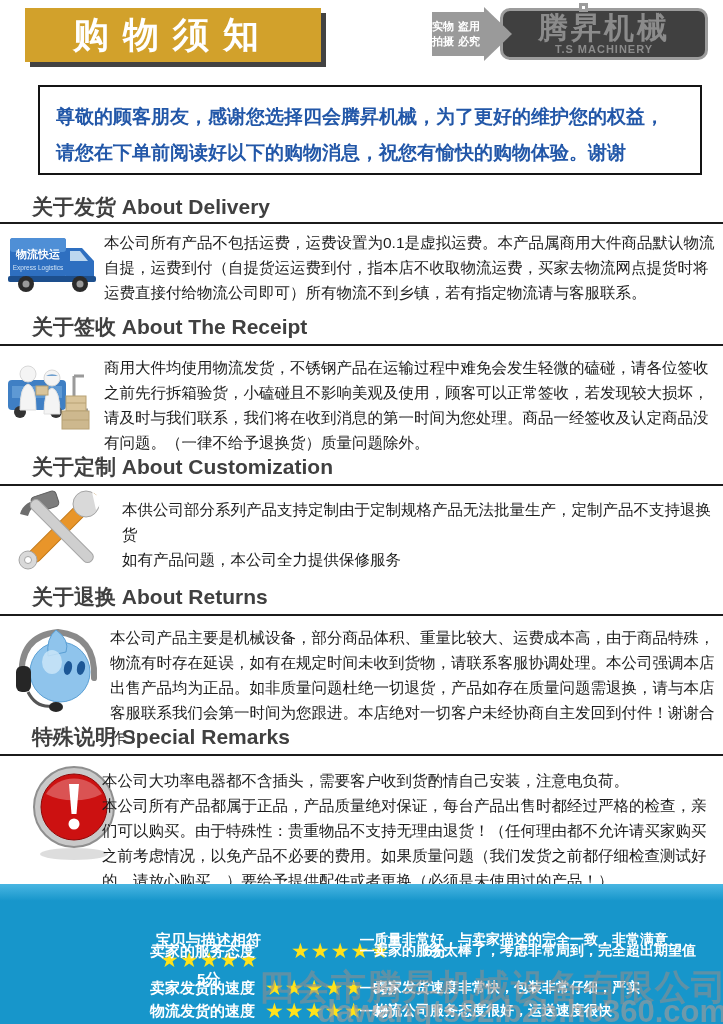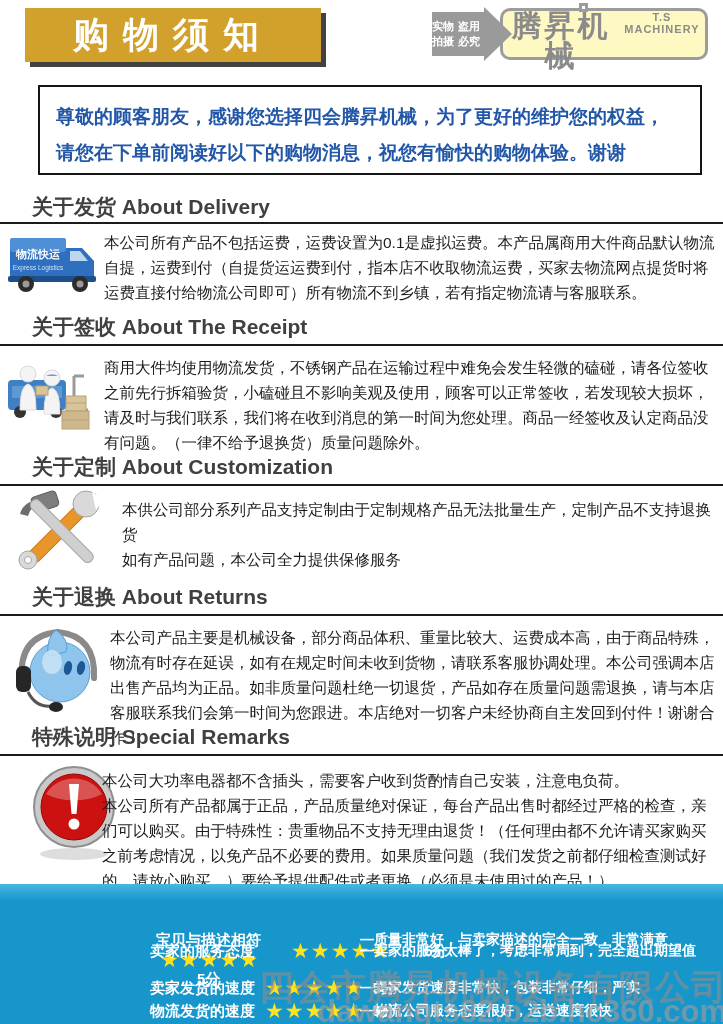--- a/index.html
+++ b/index.html
@@ -11,22 +11,22 @@
     background:#d2a12b; box-shadow:5px 5px 0 rgba(45,45,45,.9);
     color:#fff; font-size:36px; font-weight:800; letter-spacing:14px;
     text-align:center; line-height:54px; }
   .stamp-arrow { position:absolute; left:432px; top:12px; width:52px; height:44px;
     background:#9a9a9a; color:#fff; font-size:11px; font-weight:700;
     display:flex; flex-direction:row; justify-content:center; align-items:center;
     line-height:15px; z-index:3; }
   .stamp-arrow::after { content:""; position:absolute; left:52px; top:-5px;
     border-left:28px solid #9a9a9a; border-top:27px solid transparent; border-bottom:27px solid transparent; }
   .logo-box { position:absolute; left:500px; top:8px; width:208px; height:52px;
-    border:3px solid #9c9c9c; border-radius:10px; background:#fef9c3; z-index:2;
-    display:flex; flex-direction:row; justify-content:center; }
+    border:3px solid #9c9c9c; border-radius:10px; background:#404040; z-index:2;
+    display:flex; flex-direction:column; justify-content:center; }
   .logo-sq { position:absolute; top:-8px; left:76px; width:9px; height:9px;
     background:#fff; border:3px solid #9c9c9c; z-index:4; }
   .logo-name { text-align:center; font-size:30px; font-weight:800; color:#8b8b8b; letter-spacing:3px; line-height:30px; }
   .logo-sub { text-align:center; font-size:11px; font-weight:700; color:#8b8b8b; letter-spacing:1px; }
 
   
   .greeting { position:absolute; left:38px; top:85px; width:664px; height:90px;
     border:2px solid #141414; background:#fff; padding:12px 16px;
     color:#2257a8; font-size:19px; font-weight:600; line-height:36px; white-space:pre-line; }
 

